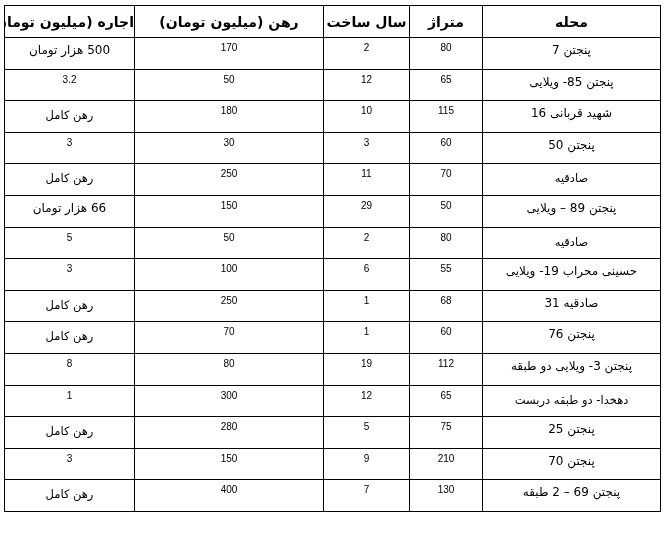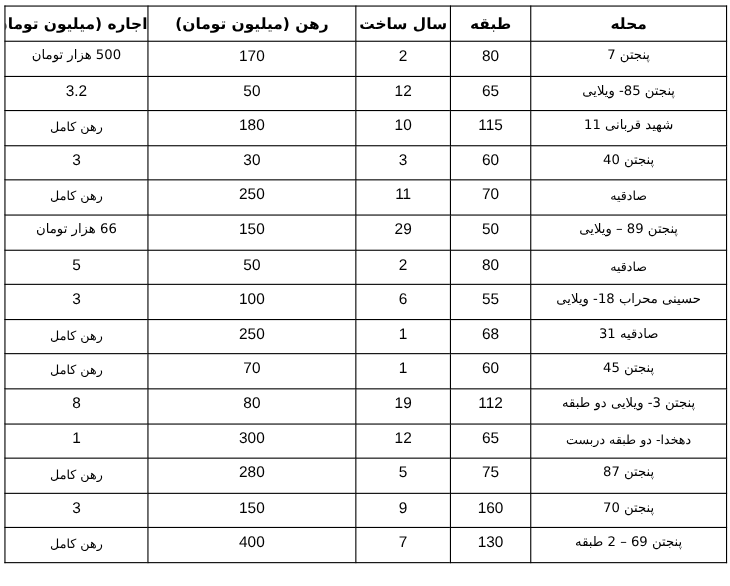--- a/index.html
+++ b/index.html
@@ -39,21 +39,21 @@
     }
     table.listing td {
       height: 31.6px;
       font-size: 13px;
       vertical-align: top;
       padding-top: 4px;
       box-sizing: border-box;
     }
     table.listing td.num {
       font-family: "Liberation Sans", sans-serif;
-      font-size: 14px;
+      font-size: 10px;
     }
     table.listing td.txt {
       font-size: 11.5px;
       padding-top: 7px;
     }
     table.listing td.mixed {
       font-size: 12px;
       padding-top: 5px;
     }
     col.c-area-name { width: 178px; }
@@ -70,21 +70,21 @@
     <colgroup>
       <col class="c-area-name">
       <col class="c-size">
       <col class="c-year">
       <col class="c-deposit">
       <col class="c-rent">
     </colgroup>
     <thead>
       <tr>
         <th>محله</th>
-        <th>طبقه</th>
+        <th>متراژ</th>
         <th>سال ساخت</th>
         <th>رهن (میلیون تومان)</th>
         <th>اجاره (میلیون تومان)</th>
       </tr>
     </thead>
     <tbody id="rows">
 
     <tr>
           <td class="mixed">پنجتن 7</td>
           <td class="num">80</td>
@@ -93,28 +93,28 @@
           <td class="mixed">500 هزار تومان</td>
         </tr>
         <tr>
           <td class="mixed">پنجتن 85- ویلایی</td>
           <td class="num">65</td>
           <td class="num">12</td>
           <td class="num">50</td>
           <td class="num">3.2</td>
         </tr>
         <tr>
-          <td class="mixed">شهید قربانی 11</td>
+          <td class="mixed">شهید قربانی 16</td>
           <td class="num">115</td>
           <td class="num">10</td>
           <td class="num">180</td>
           <td class="txt">رهن کامل</td>
         </tr>
         <tr>
-          <td class="mixed">پنجتن 40</td>
+          <td class="mixed">پنجتن 50</td>
           <td class="num">60</td>
           <td class="num">3</td>
           <td class="num">30</td>
           <td class="num">3</td>
         </tr>
         <tr>
           <td class="txt">صادقیه</td>
           <td class="num">70</td>
           <td class="num">11</td>
           <td class="num">250</td>
@@ -128,64 +128,64 @@
           <td class="mixed">66 هزار تومان</td>
         </tr>
         <tr>
           <td class="txt">صادقیه</td>
           <td class="num">80</td>
           <td class="num">2</td>
           <td class="num">50</td>
           <td class="num">5</td>
         </tr>
         <tr>
-          <td class="mixed">حسینی محراب 18- ویلایی</td>
+          <td class="mixed">حسینی محراب 19- ویلایی</td>
           <td class="num">55</td>
           <td class="num">6</td>
           <td class="num">100</td>
           <td class="num">3</td>
         </tr>
         <tr>
           <td class="mixed">صادقیه 31</td>
           <td class="num">68</td>
           <td class="num">1</td>
           <td class="num">250</td>
           <td class="txt">رهن کامل</td>
         </tr>
         <tr>
-          <td class="mixed">پنجتن 45</td>
+          <td class="mixed">پنجتن 76</td>
           <td class="num">60</td>
           <td class="num">1</td>
           <td class="num">70</td>
           <td class="txt">رهن کامل</td>
         </tr>
         <tr>
           <td class="mixed">پنجتن 3- ویلایی دو طبقه</td>
           <td class="num">112</td>
           <td class="num">19</td>
           <td class="num">80</td>
           <td class="num">8</td>
         </tr>
         <tr>
           <td class="txt">دهخدا- دو طبقه دربست</td>
           <td class="num">65</td>
           <td class="num">12</td>
           <td class="num">300</td>
           <td class="num">1</td>
         </tr>
         <tr>
-          <td class="mixed">پنجتن 87</td>
+          <td class="mixed">پنجتن 25</td>
           <td class="num">75</td>
           <td class="num">5</td>
           <td class="num">280</td>
           <td class="txt">رهن کامل</td>
         </tr>
         <tr>
           <td class="mixed">پنجتن 70</td>
-          <td class="num">160</td>
+          <td class="num">210</td>
           <td class="num">9</td>
           <td class="num">150</td>
           <td class="num">3</td>
         </tr>
         <tr>
           <td class="mixed">پنجتن 69 – 2 طبقه</td>
           <td class="num">130</td>
           <td class="num">7</td>
           <td class="num">400</td>
           <td class="txt">رهن کامل</td>

